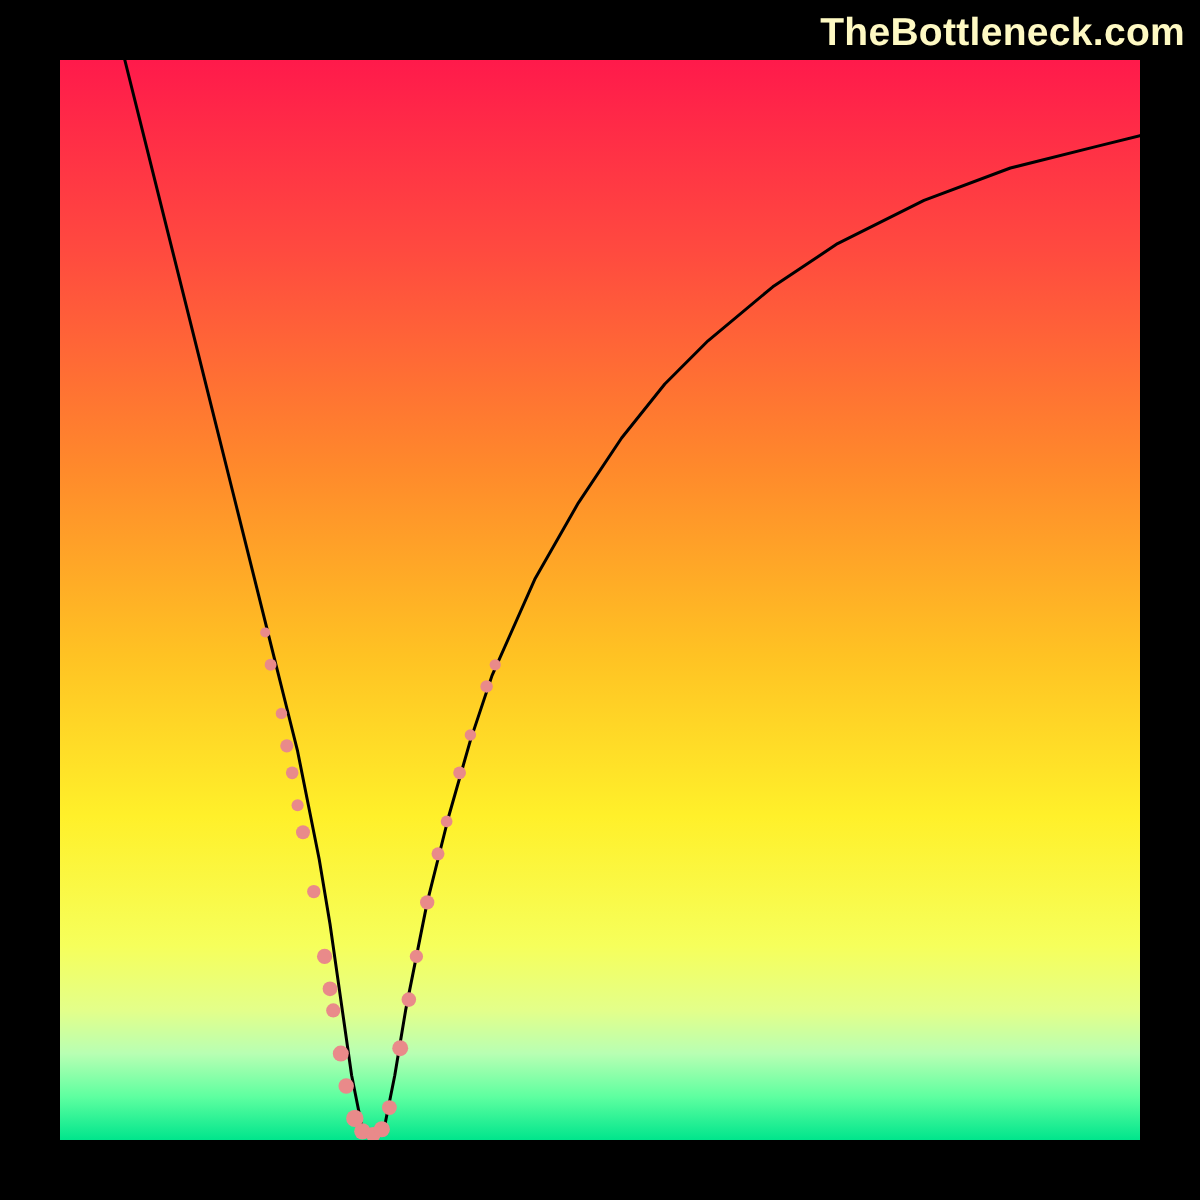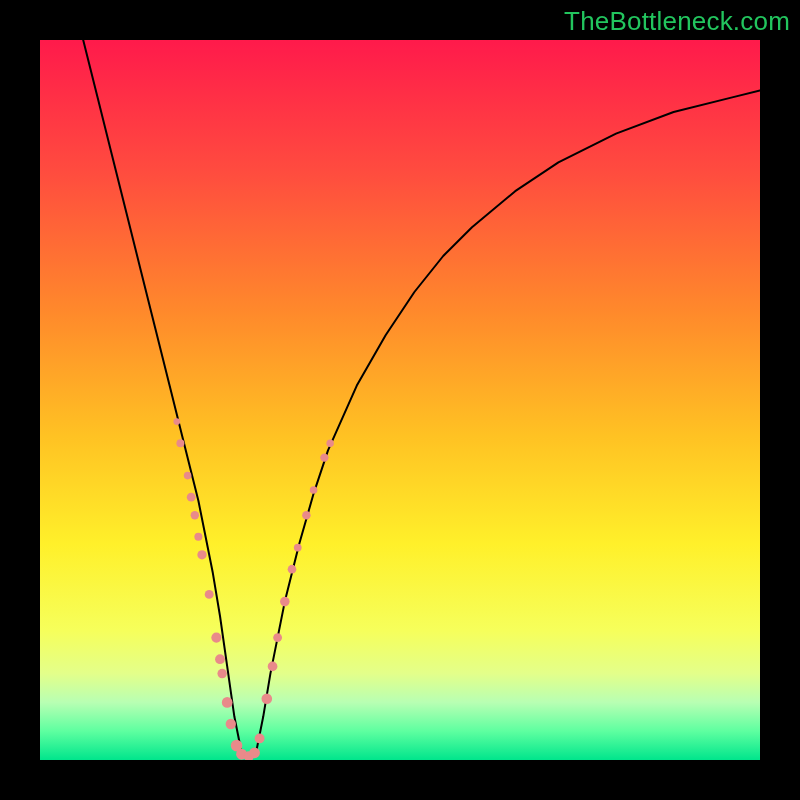--- a/index.html
+++ b/index.html
@@ -24,23 +24,23 @@
     top: 40px;
     left: 40px;
     width: 720px;
     height: 720px;
     overflow: hidden;
   }
   .watermark {
     position: absolute;
     top: 6px;
     right: 10px;
-    color: #22c55e;
+    color: #fef9c3;
     font-size: 26px;
-    font-weight: 400;
+    font-weight: 700;
     letter-spacing: 0.2px;
   }
 </style>
 </head>
 <body>
 
 <div class="frame">
   <div class="watermark">TheBottleneck.com</div>
   <div class="plot">
     <svg id="chart-svg" width="720" height="720" viewBox="0 0 720 720">

